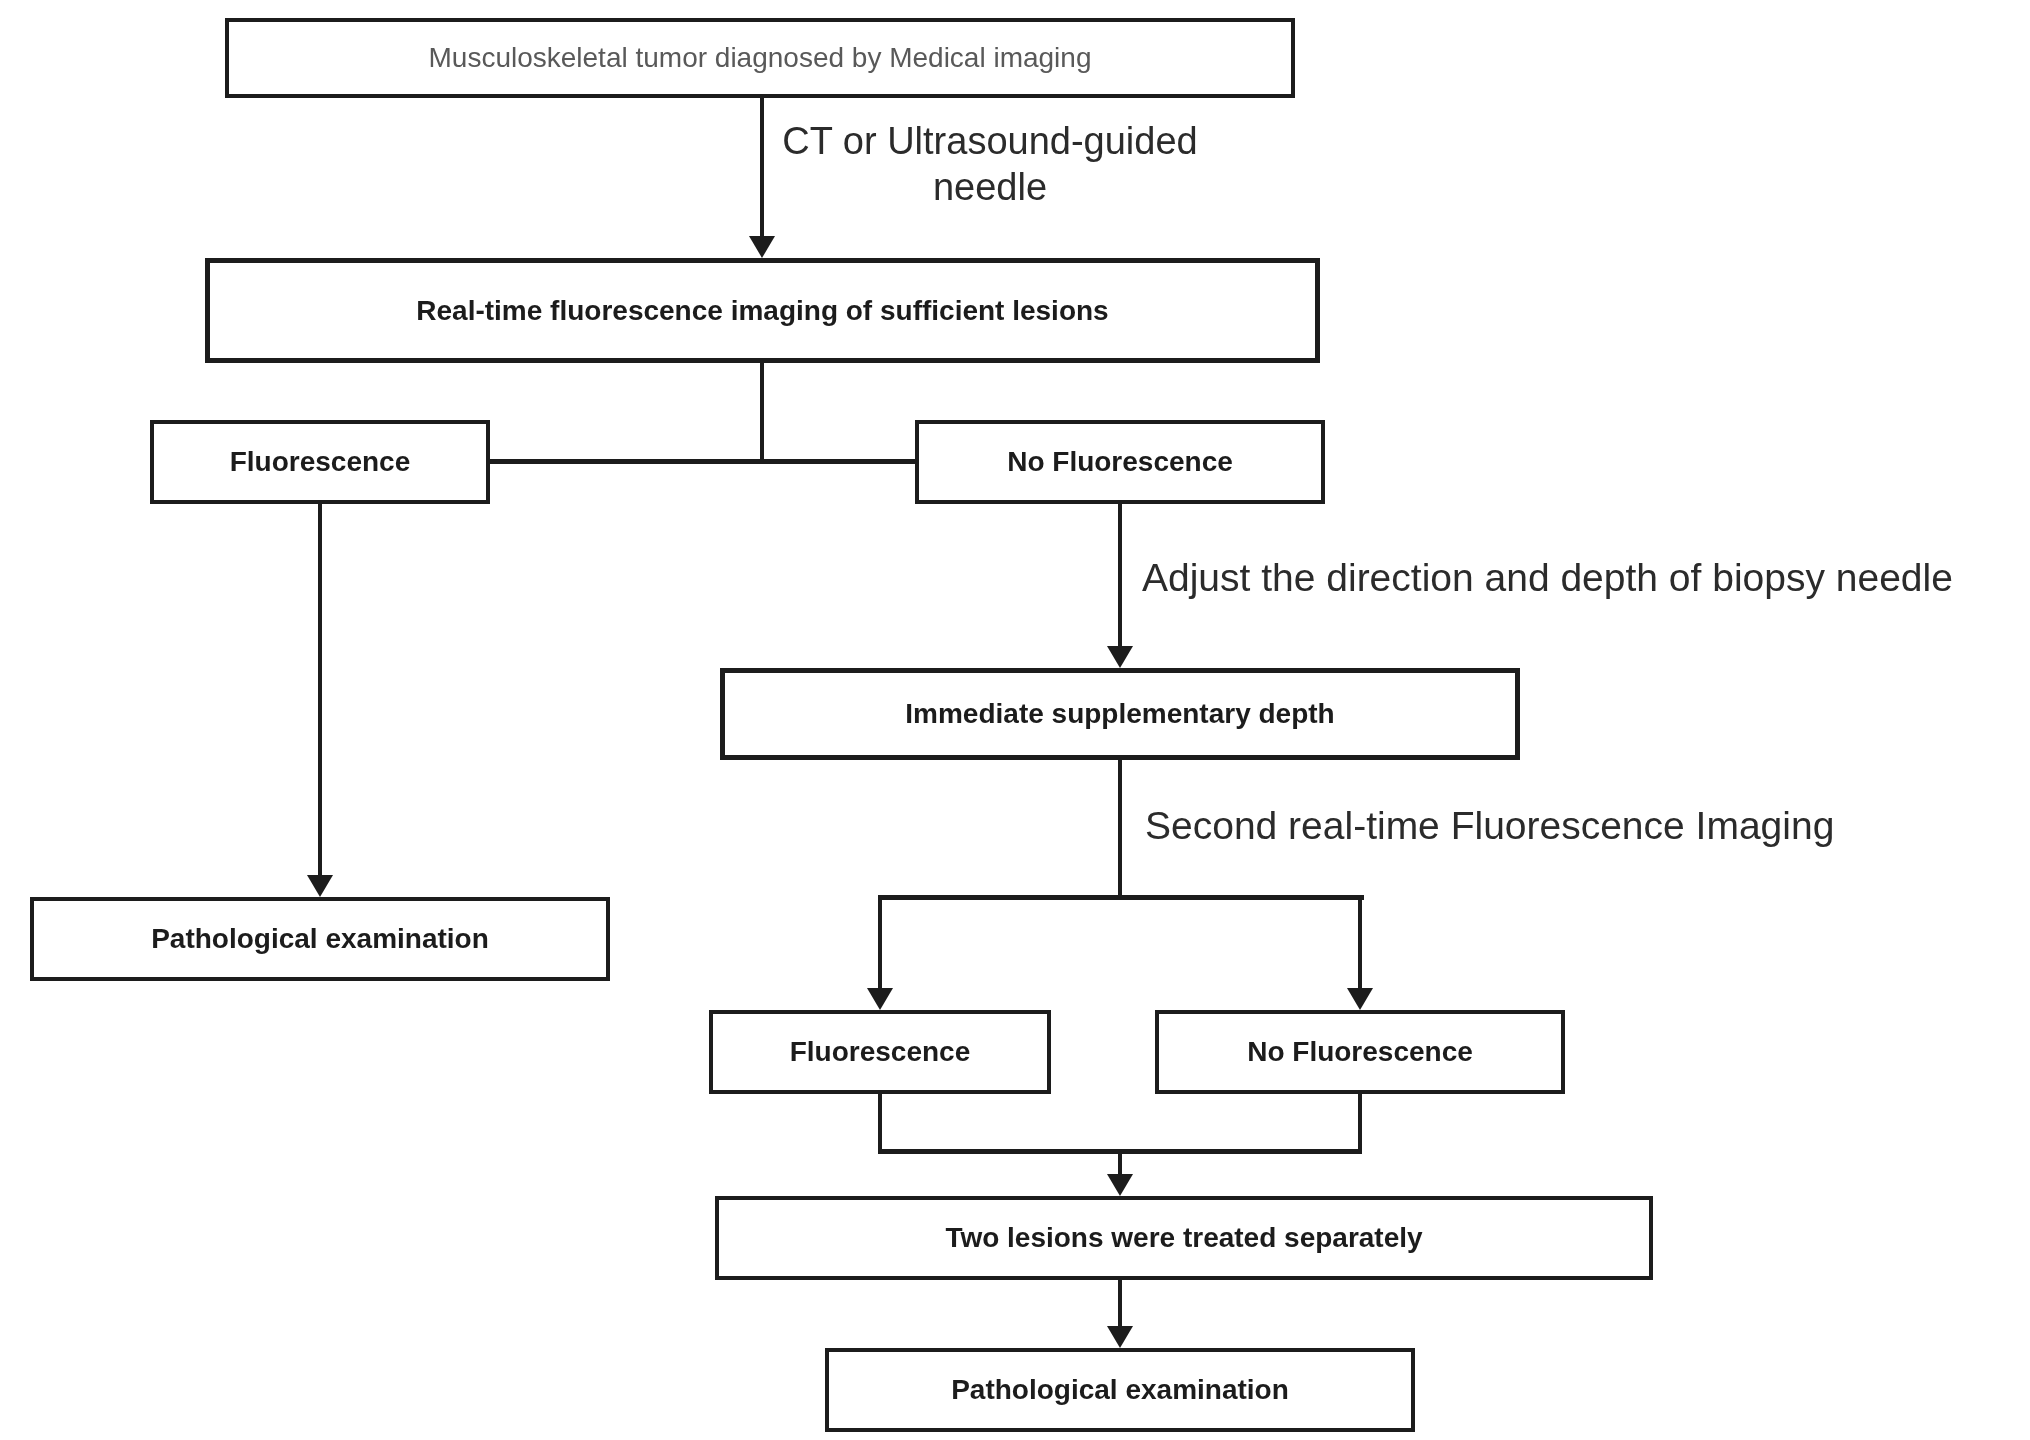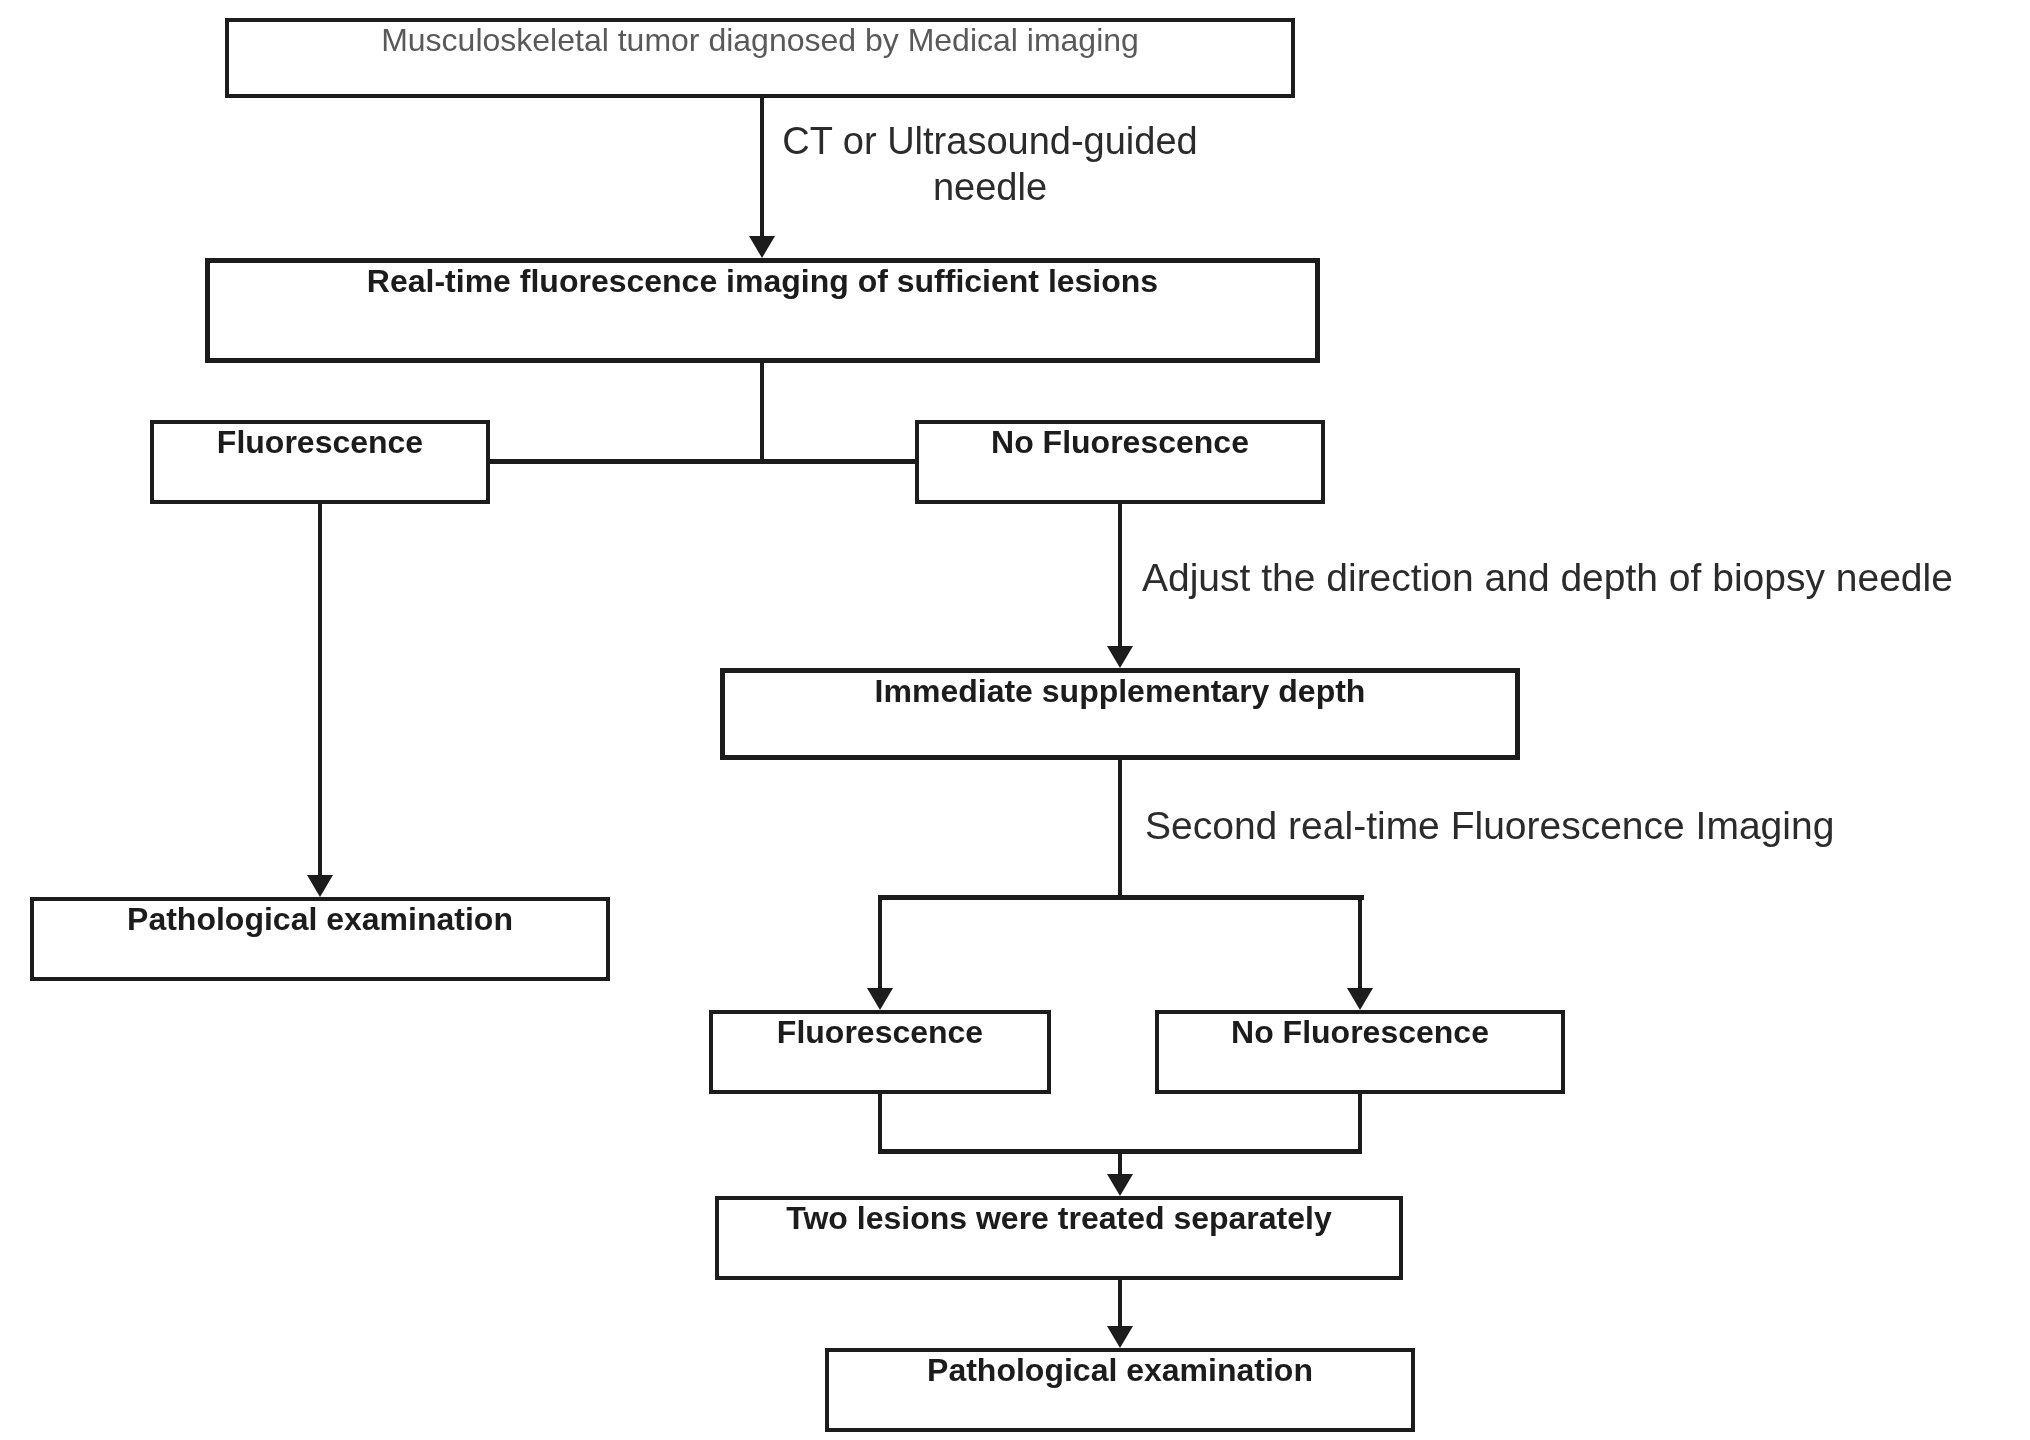--- a/index.html
+++ b/index.html
@@ -2,43 +2,43 @@
 <html><head>
 <meta charset="utf-8">
 <style>
   html,body{margin:0;padding:0;background:#ffffff;}
   .canvas{
     position:relative;width:2030px;height:1440px;background:#ffffff;
     font-family:"Liberation Sans", sans-serif;overflow:hidden;
   }
   .node{
     position:absolute;box-sizing:border-box;border:4px solid #1c1c1c;background:#ffffff;
-    display:flex;justify-content:center;white-space:nowrap;
-    color:#1c1c1c;font-size:32px;font-weight:bold;
+    display:flex;align-items:center;justify-content:center;white-space:nowrap;
+    color:#1c1c1c;font-size:28px;font-weight:bold;
   }
   .node span{display:block;}
   .line{position:absolute;background:#1c1c1c;}
   .arrow-down{
     position:absolute;width:0;height:0;
     border-left:13px solid transparent;border-right:13px solid transparent;
     border-top:22px solid #1c1c1c;
   }
   .edge-label{position:absolute;color:#2b2b2b;font-size:39px;}
   .nowrap{white-space:nowrap;}
 
   
   #n-start{left:225px;top:18px;width:1070px;height:80px;color:#595959;font-weight:normal;}
   #n-realtime{left:205px;top:258px;width:1115px;height:105px;border-width:5px;}
   #n-fluor1{left:150px;top:420px;width:340px;height:84px;}
   #n-nofluor1{left:915px;top:420px;width:410px;height:84px;}
   #n-patho-left{left:30px;top:897px;width:580px;height:84px;}
   #n-isb{left:720px;top:668px;width:800px;height:92px;border-width:5px;}
   #n-fluor2{left:709px;top:1010px;width:342px;height:84px;}
   #n-nofluor2{left:1155px;top:1010px;width:410px;height:84px;}
-  #n-twolesions{left:715px;top:1196px;width:688px;height:84px;}
+  #n-twolesions{left:715px;top:1196px;width:938px;height:84px;}
   #n-patho-bottom{left:825px;top:1348px;width:590px;height:84px;}
 
   
   #l-v1{left:760px;top:98px;width:4px;height:140px;}
   #a-v1{left:749px;top:236px;}
   #l-v2{left:760px;top:343px;width:4px;height:121px;}
   #l-h1{left:490px;top:459px;width:425px;height:5px;}
   #l-vL{left:318px;top:504px;width:4px;height:373px;}
   #a-vL{left:307px;top:875px;}
   #l-vR1{left:1118px;top:504px;width:4px;height:144px;}

